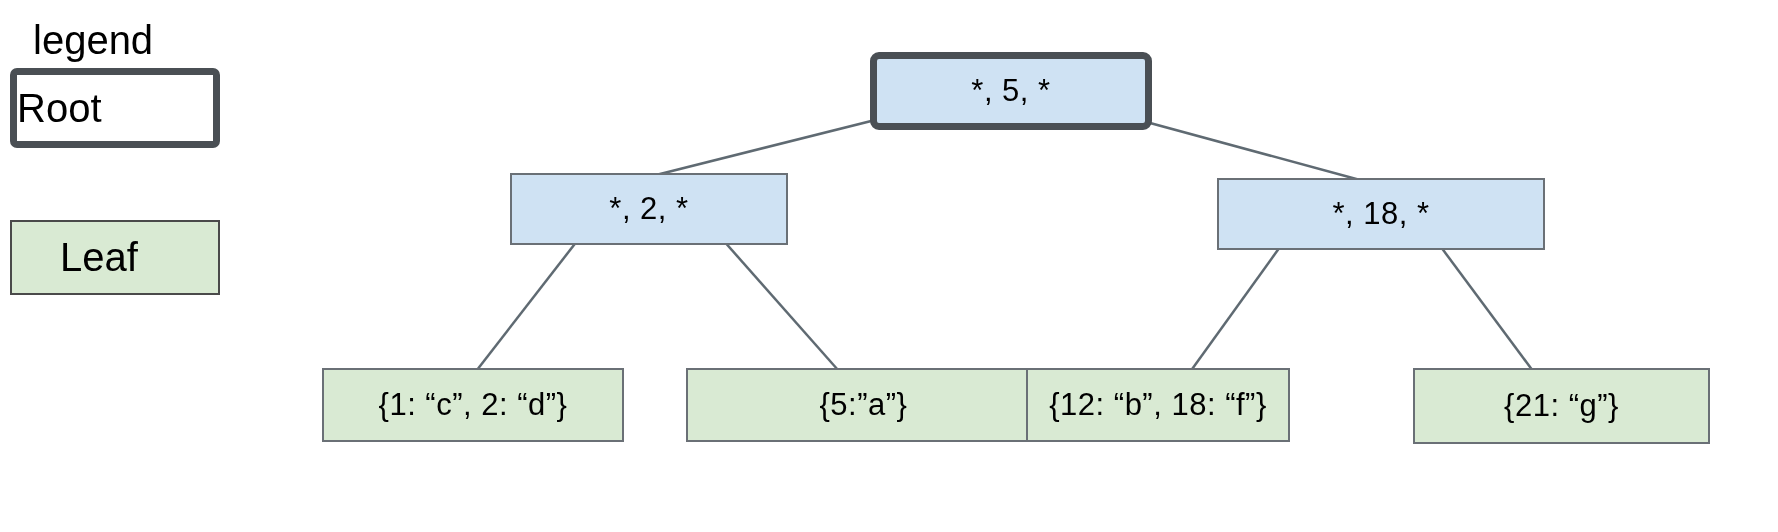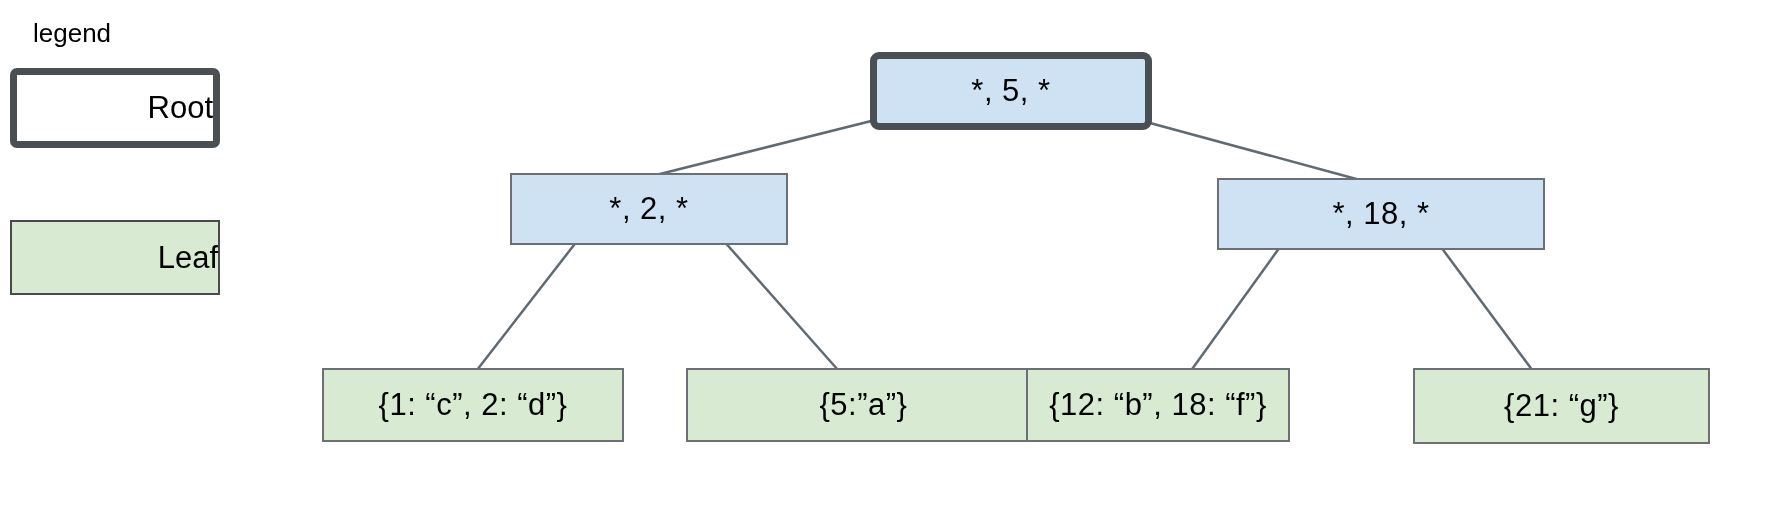--- a/index.html
+++ b/index.html
@@ -58,51 +58,52 @@
   .pos-leaf-1    { left: 322px;  top: 368px; width: 302px; height: 74px; }
   .pos-leaf-2    { left: 686px;  top: 368px; width: 355px; height: 74px; }
   .pos-leaf-3    { left: 1026px; top: 368px; width: 264px; height: 74px; text-align: center; }
   .pos-leaf-4    { left: 1385px; top: 368px; width: 297px; height: 76px; margin-left: 28px; }
 
   
   .legend-title {
     position: absolute;
     left: 33px;
     top: 18px;
-    font-size: 26px;
+    font-size: 40px;
   }
   .legend-box {
     position: absolute;
     left: 10px;
     width: 210px;
     display: flex;
     align-items: center;
-    justify-content: flex-end;
+    justify-content: flex-start;
     box-sizing: border-box;
-    font-size: 31px;
+    font-size: 40px;
   }
   .legend-root {
     top: 68px;
     height: 80px;
     background: #ffffff;
     border: 7px solid var(--root_border, #4a4f54);
     border-radius: 7px;
     z-index: 2;
   }
   .legend-internal {
     top: 147px;
     height: 73px;
     background: var(--internal_fill, #cfe2f3);
     border: 2px solid #4a4a4a;
   }
   .legend-leaf {
     top: 220px;
     height: 75px;
     background: var(--leaf_fill, #d9ead3);
     border: 2px solid #4a4a4a;
+    padding-left: 48px;
   }
 </style>
 </head>
 <body>
 
 <div class="canvas">
 
   <svg class="edges" viewBox="0 0 1778 532" xmlns="http://www.w3.org/2000/svg">
     <line x1="963" y1="98" x2="656" y2="175"></line>
     <line x1="1058" y1="98" x2="1360" y2="180"></line>

